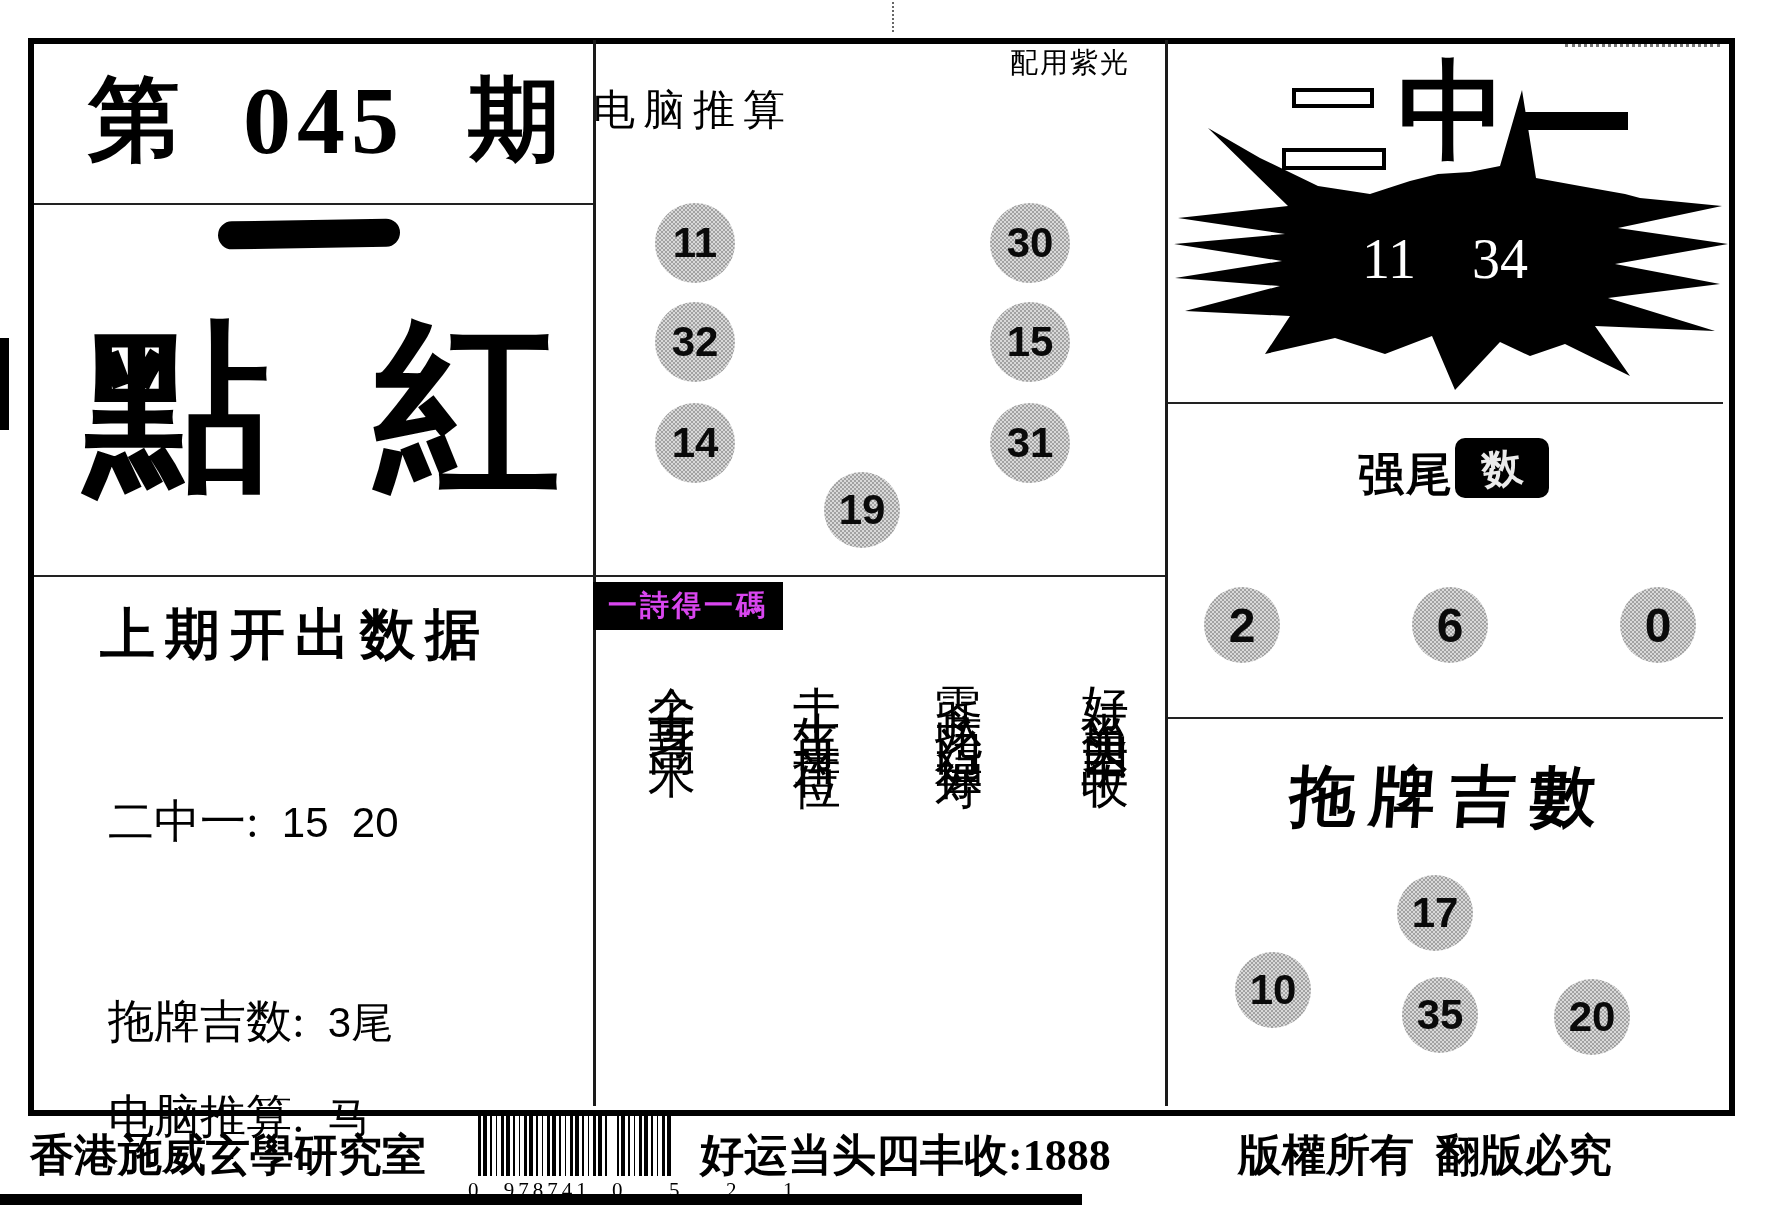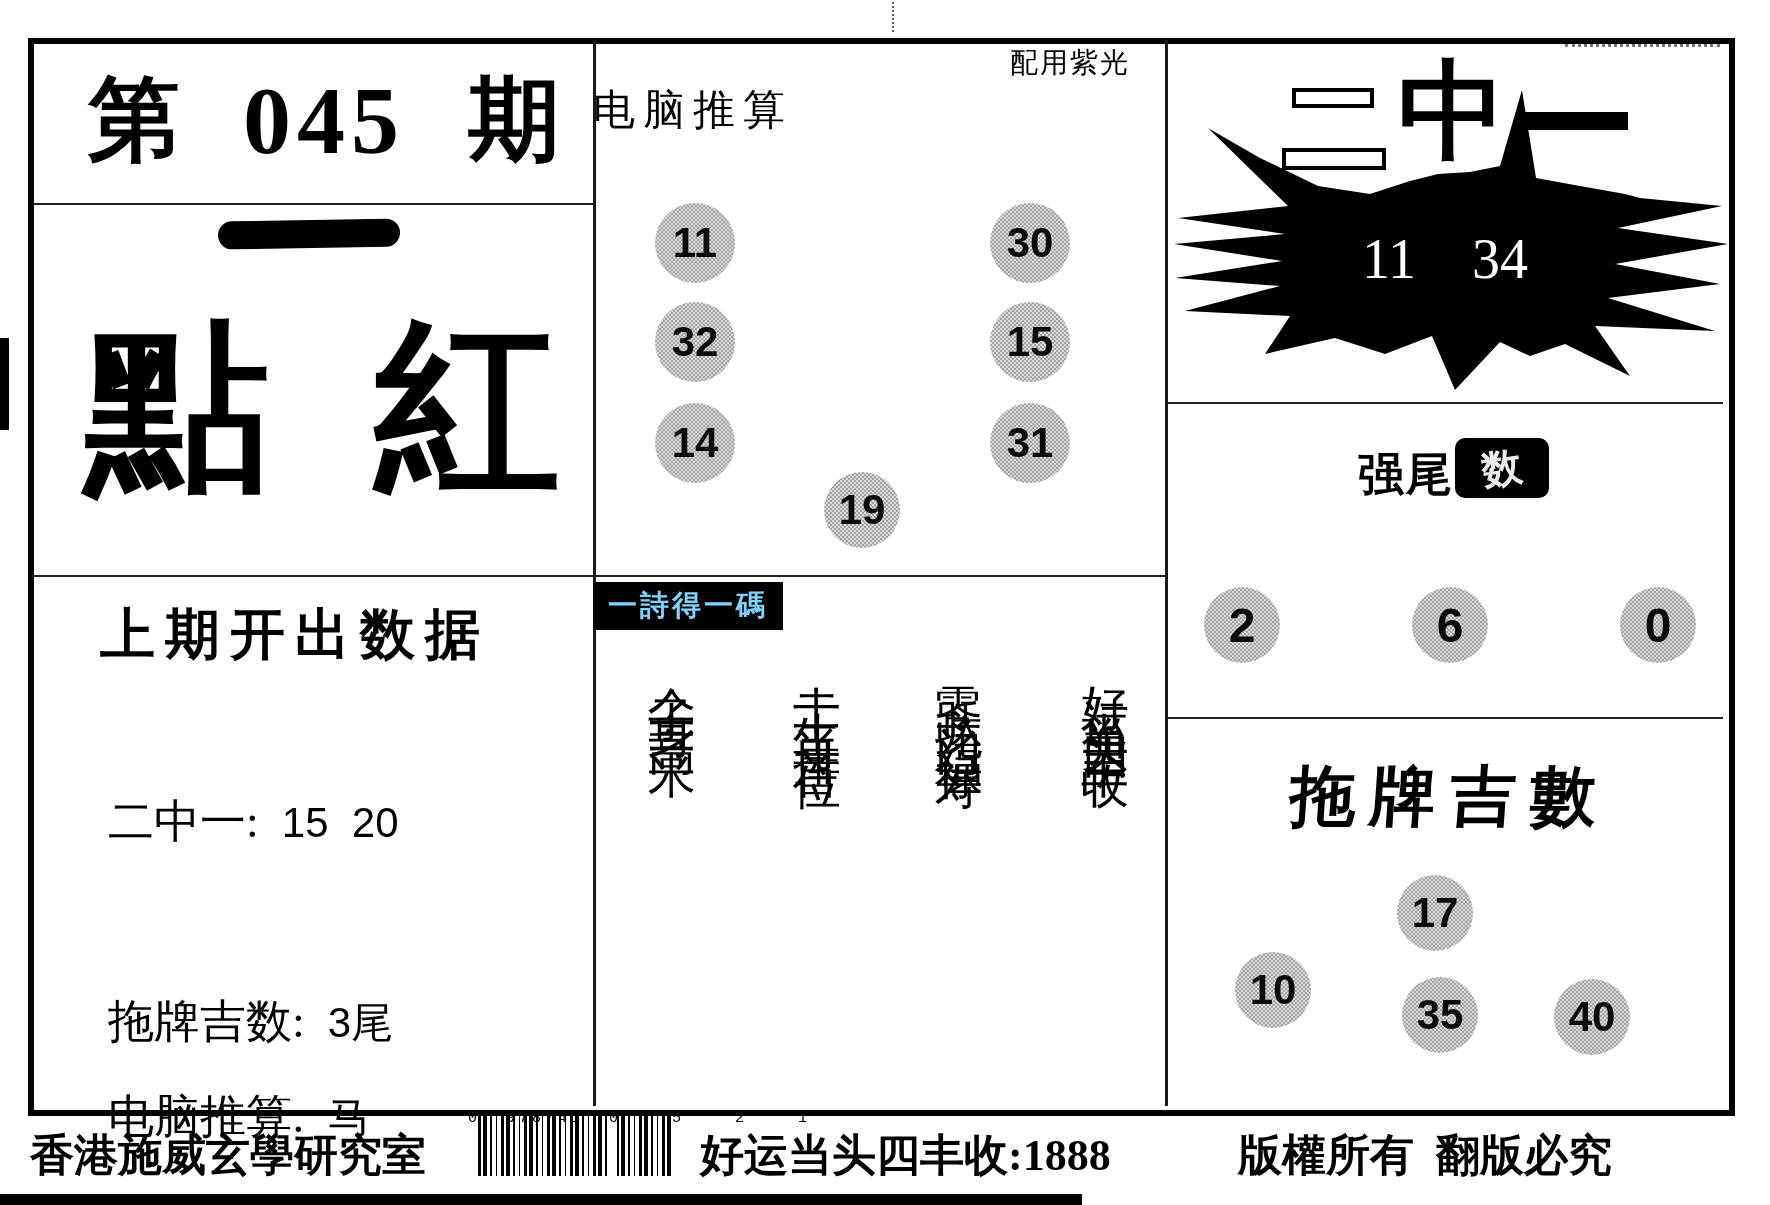--- a/index.html
+++ b/index.html
@@ -33,34 +33,34 @@
   
   .qws-prefix{left:1358px;top:444px;font-size:46px;font-weight:bold;letter-spacing:2px;}
   .qws-box{left:1455px;top:438px;width:94px;height:60px;background:#000;border-radius:10px;
            display:flex;align-items:center;justify-content:center;}
   .qws-box span{color:#fff;font-size:40px;transform:rotate(-8deg);opacity:.92;font-weight:bold;}
   .circ-bold{font-weight:bold;font-size:48px;}
   
   .tp-title{left:1165px;top:752px;width:570px;text-align:center;font-size:66px;font-weight:bold;
             letter-spacing:14px;transform:skewX(-4deg);}
   
-  .poem-label{left:593px;top:582px;width:190px;height:48px;background:#000;color:#7dd3fc;display:flex;
+  .poem-label{left:593px;top:582px;width:190px;height:48px;background:#000;color:#d946ef;display:flex;
               align-items:center;justify-content:center;font-size:29px;letter-spacing:3px;font-weight:bold;}
   .poem-col{writing-mode:vertical-rl;text-orientation:upright;font-size:48px;letter-spacing:13px;
             line-height:1.1;top:648px;height:450px;}
   
   .li-title{left:55px;top:598px;width:480px;text-align:center;font-size:55px;font-weight:600;letter-spacing:10px;}
   .data-row{left:62px;font-size:46px;white-space:pre;}
   .data-row .val{font-family:"Liberation Sans","DejaVu Sans",sans-serif;font-size:42px;}
   
   .foot{font-size:44px;font-weight:bold;white-space:pre;}
   .barcode{left:478px;top:1116px;width:196px;height:60px;
       background:repeating-linear-gradient(90deg,#000 0 3px,#fff 3px 5px,#000 5px 9px,#fff 9px 12px,#000 12px 14px,#fff 14px 18px,#000 18px 19px,#fff 19px 23px);}
   .barcode-gap{left:608px;top:1116px;width:9px;height:60px;background:#fff;}
-  .barcode-digits{left:468px;top:1110px;font-size:15px;font-family:Liberation Mono, monospace;
+  .barcode-digits{left:468px;top:1178px;font-size:21px;font-family:Liberation Serif, serif;
                   letter-spacing:4px;word-spacing:12px;white-space:pre;}
   .star-num{fill:#fff;font-family:"Liberation Serif","DejaVu Serif",serif;font-size:56px;}
   .dotted-tick{border-left:2px dotted #666;width:0;height:30px;}
   .dotted-top{border-top:3px dotted #777;height:0;}
 </style>
 </head>
 <body>
 
 <div class="canvas">
 
@@ -116,21 +116,21 @@
     <span>数</span>
   </div>
   <div class="abs num-circle d76 circ-bold" style="left:1204px;top:587px;">2</div>
   <div class="abs num-circle d76 circ-bold" style="left:1412px;top:587px;">6</div>
   <div class="abs num-circle d76 circ-bold" style="left:1620px;top:587px;">0</div>
 
   <div class="abs tp-title">拖牌吉數</div>
   <div class="abs num-circle d76" style="left:1397px;top:875px;">17</div>
   <div class="abs num-circle d76" style="left:1235px;top:952px;">10</div>
   <div class="abs num-circle d76" style="left:1402px;top:977px;">35</div>
-  <div class="abs num-circle d76" style="left:1554px;top:979px;">40</div>
+  <div class="abs num-circle d76" style="left:1554px;top:979px;">20</div>
 
   <div class="abs li-title">上期开出数据</div>
   <div class="abs data-row" style="top:738px;">
     <span class="lbl">二中一:</span><span>  </span><span class="val">15  20</span>
   </div>
   <div class="abs data-row" style="top:938px;">
     <span class="lbl">拖牌吉数:</span><span>  </span><span class="val">3尾</span>
   </div>
   <div class="abs data-row" style="top:1033px;">
     <span class="lbl">电脑推算:</span><span>  </span><span class="val">马</span>

